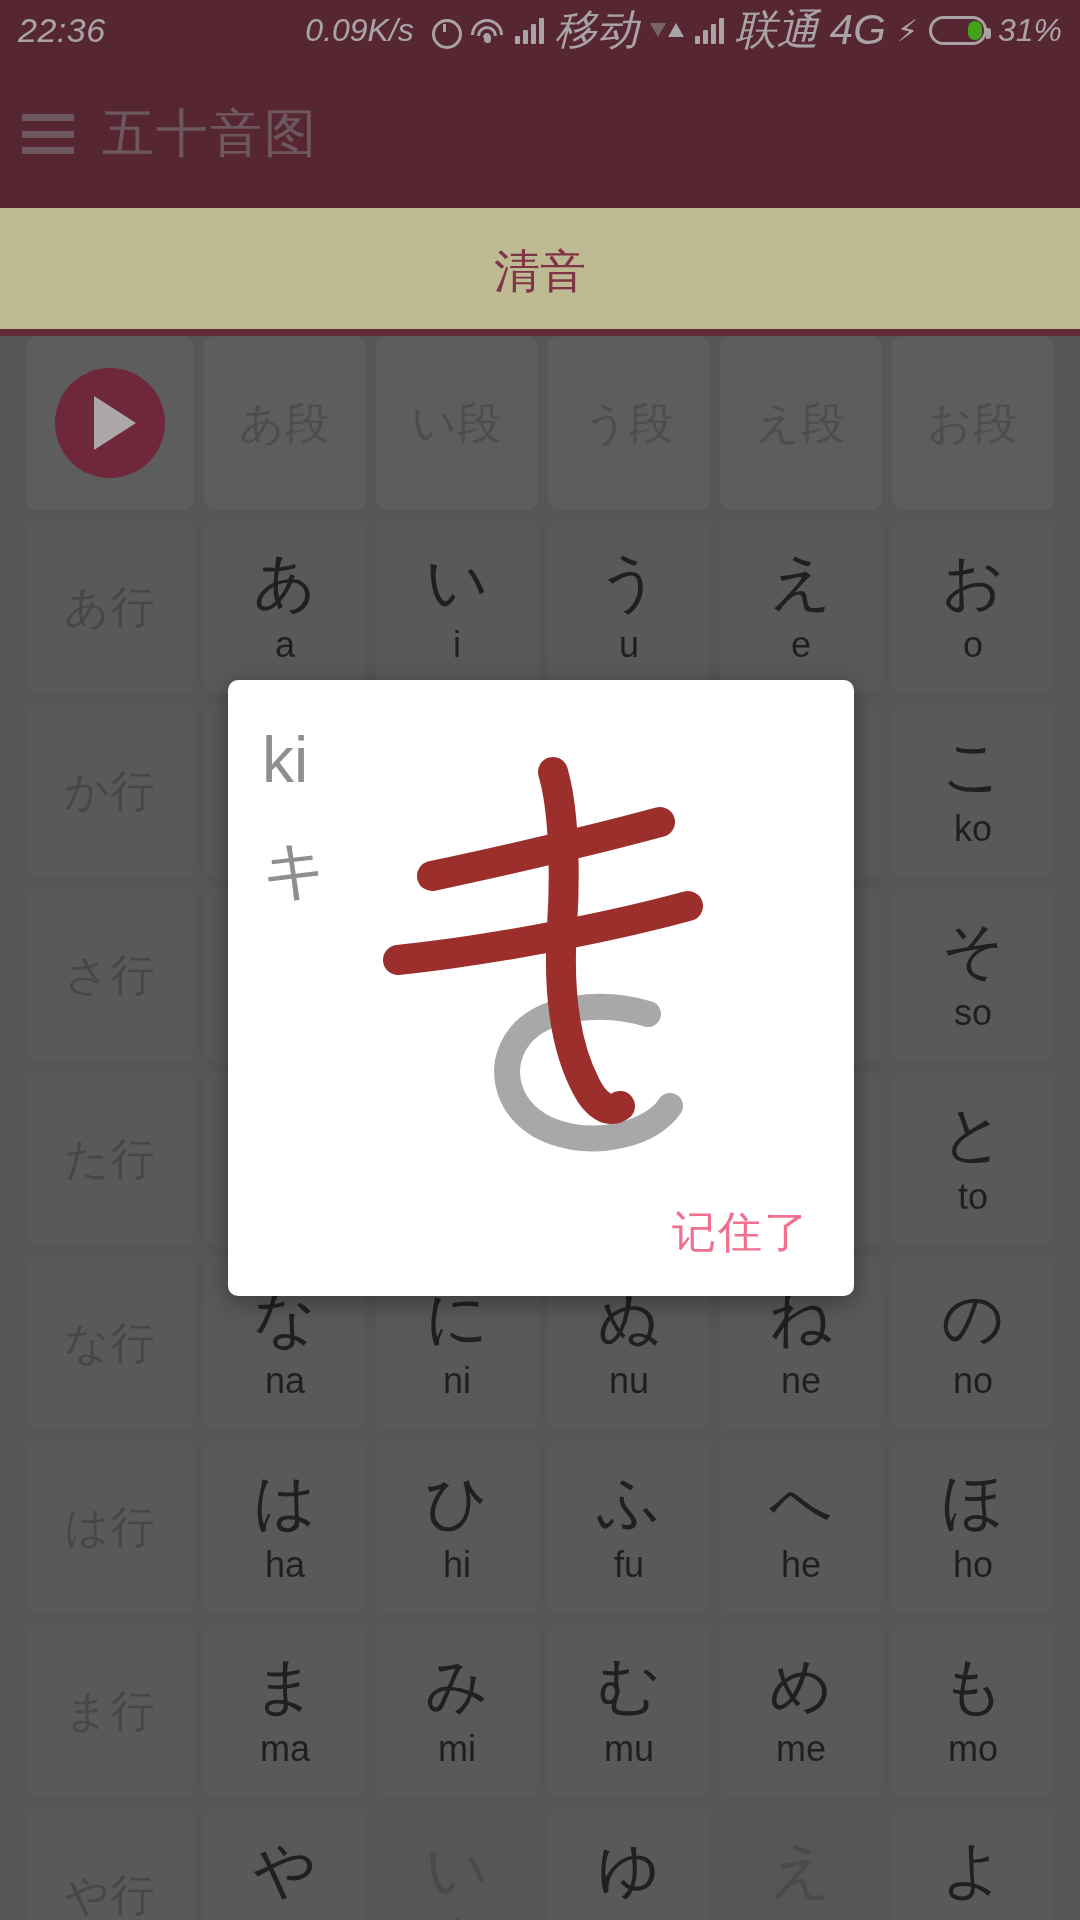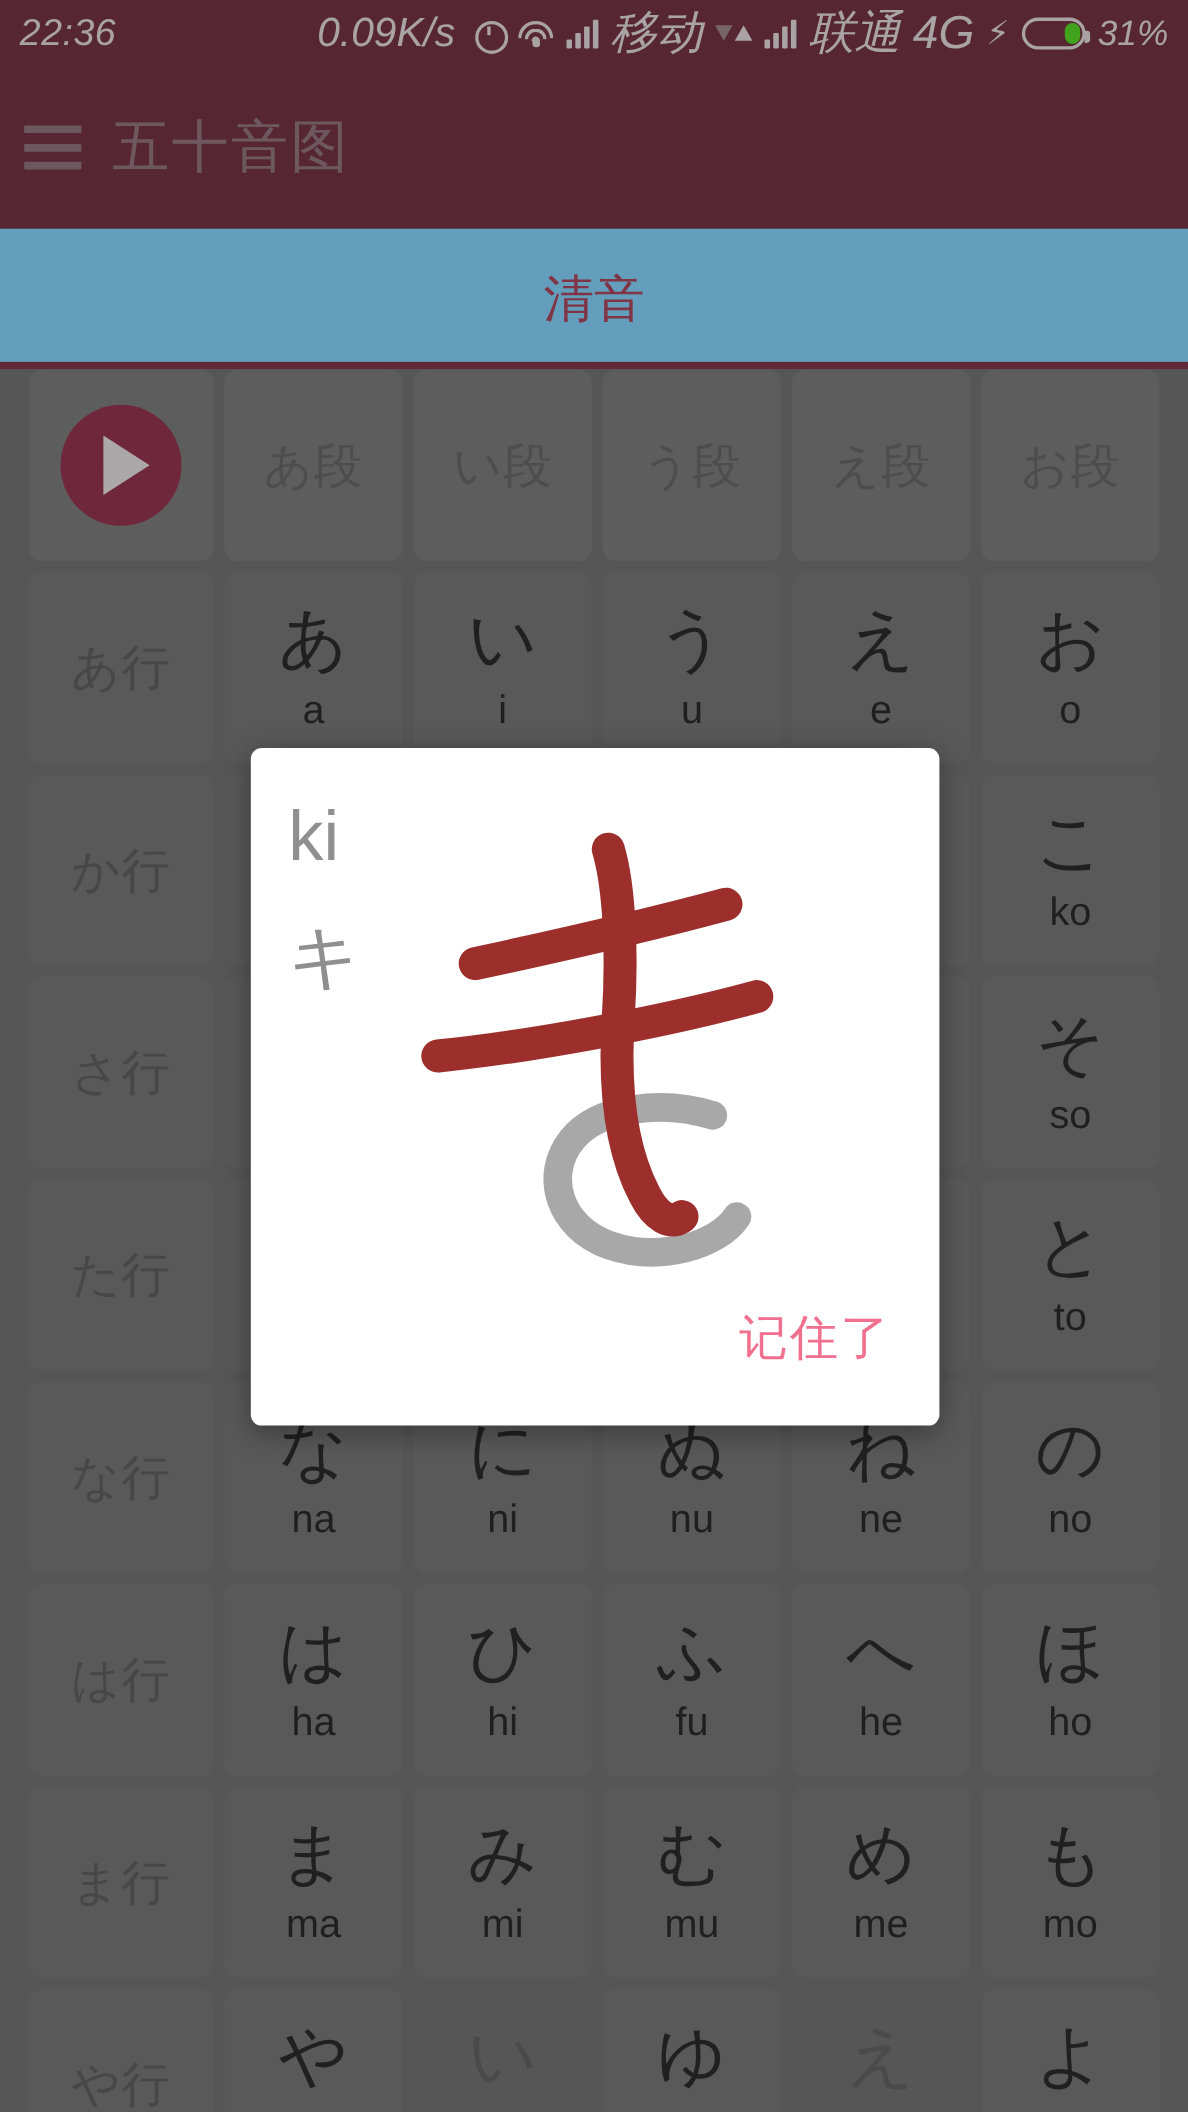--- a/index.html
+++ b/index.html
@@ -22,21 +22,21 @@
     position:relative;
     font-style:italic;
   }
   #clock{ font-size:34px; letter-spacing:0.5px; color:#e2d9dc; }
   #status-right{
     margin-left:auto;
     display:flex; align-items:center; gap:11px;
     font-size:30px; color:#e2d9dc;
   }
   .sb-ico{ display:inline-flex; align-items:center; justify-content:center; }
-  .netspeed{ font-size:37px; margin-right:4px; }
+  .netspeed{ font-size:32px; margin-right:4px; }
 
   
   .alarm{ width:30px; height:30px; position:relative; }
   .alarm::before{
     content:""; position:absolute; left:3px; top:4px;
     width:24px; height:24px; border:3px solid #e2d9dc; border-radius:50%;
   }
   .alarm::after{
     content:""; position:absolute; left:14px; top:9px;
     width:3px; height:8px; background:#e2d9dc;
@@ -103,21 +103,21 @@
   }
   #kana-toggle .seg{
     display:flex; align-items:center; justify-content:center;
     padding:0 26px; font-size:38px; cursor:pointer;
   }
   #kana-toggle .seg.on{ background:#8d6d77; color:#5b2230; }
   #kana-toggle .seg.off{ background:transparent; color:#8d6d77; }
 
   
   #tabs{
-    height:128px; width:1080px; background:#7dd3fc;
+    height:128px; width:1080px; background:#fef9c3;
     display:flex; position:relative;flex-direction:column;
   }
   #tabs .tab{
     flex:1; display:flex; align-items:center; justify-content:center;
     font-size:46px; color:#262626; cursor:pointer; position:relative;
   }
   #tabs .tab.active{ color:#a83a54; }
   #tabs .tab.active::after{
     content:""; position:absolute; bottom:0; left:0; right:0;
     height:7px; background:#7a2b3e;
@@ -172,21 +172,21 @@
     font-size:64px; color:#8f8f8f; line-height:1;
   }
   #dlg-katakana{
     position:absolute; left:34px; top:158px;
     font-size:64px; color:#8f8f8f; line-height:1;
   }
   #stroke-art{
     position:absolute; left:120px; top:34px; width:500px; height:470px;
   }
   #dlg-ok{
-    position:absolute; right:44px; bottom:50px;
+    position:absolute; right:44px; bottom:34px;
     font-size:44px; color:#f2708f; cursor:pointer; letter-spacing:2px;
   }
 </style>
 </head>
 <body>
 
 <div id="statusbar">
   <div id="clock">22:36</div>
 
   <div id="status-right">

